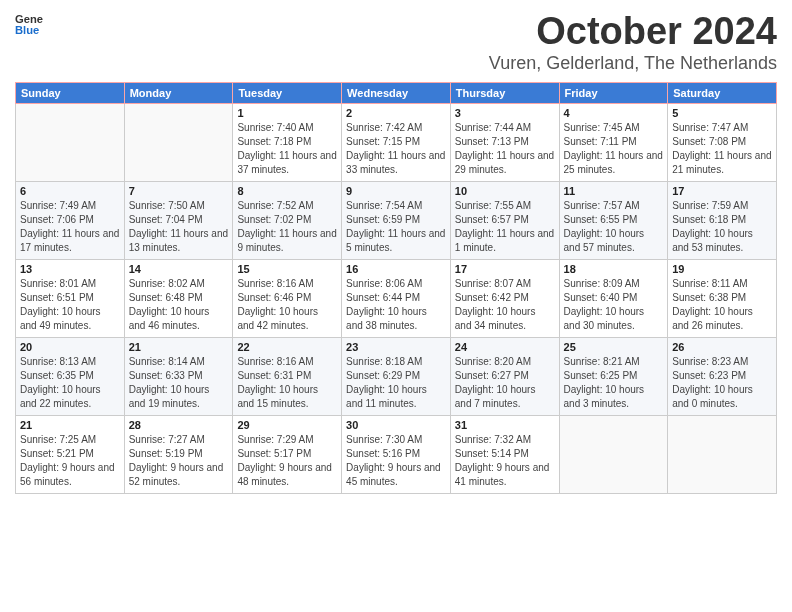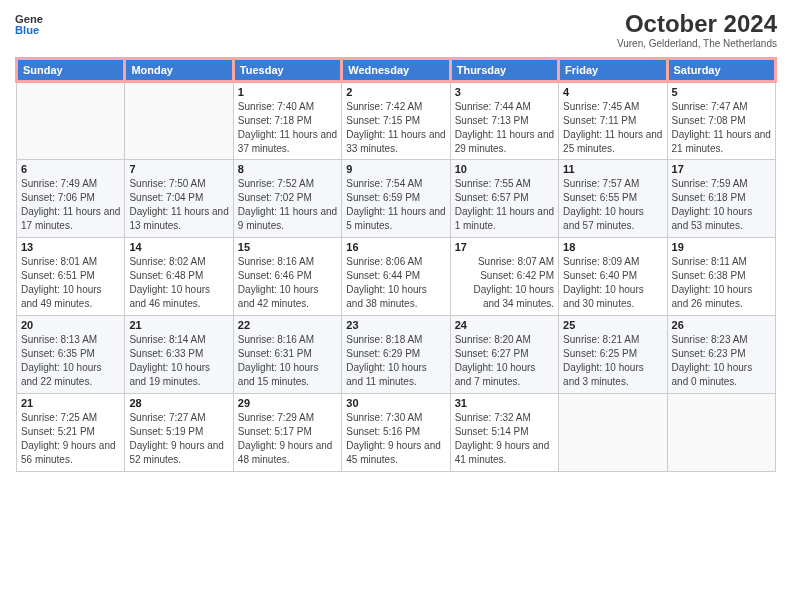--- a/index.html
+++ b/index.html
@@ -27,41 +27,41 @@
       gap: 4px;
     }
     .logo-icon {
       width: 28px;
       height: 28px;
     }
     .title-block {
       text-align: right;
     }
     .main-title {
-      font-size: 24px;
+      font-size: 38px;
       font-weight: bold;
       color: #333;
     }
     .subtitle {
-      font-size: 10px;
+      font-size: 18px;
       color: #555;
     }
     .calendar {
       width: 100%;
       border-collapse: collapse;
       table-layout: fixed;
     }
     .calendar th {
       background-color: #3a7bd5;
       color: white;
       font-size: 11px;
       font-weight: bold;
       padding: 4px 5px;
       text-align: left;
-      border: 3px solid #fca5a5;
+      border: 1px solid #fca5a5;
     }
     .calendar td {
       border: 1px solid #ccc;
       vertical-align: top;
       padding: 3px 4px;
       font-size: 8.5px;
       color: #333;
       background: #fff;
       height: 78px;
     }
@@ -213,21 +213,21 @@
 Daylight: 10 hours and 42 minutes.</div>
           </td>
           <td>
             <span class="day-number">16</span>
             <div class="day-info" style="white-space: pre-line;">Sunrise: 8:06 AM
 Sunset: 6:44 PM
 Daylight: 10 hours and 38 minutes.</div>
           </td>
           <td>
             <span class="day-number">17</span>
-            <div class="day-info" style="white-space: pre-line; text-align: right;">Sunrise: 8:07 AM
+            <div class="day-info" style="white-space: pre-line;">Sunrise: 8:07 AM
 Sunset: 6:42 PM
 Daylight: 10 hours and 34 minutes.</div>
           </td>
           <td>
             <span class="day-number">18</span>
             <div class="day-info" style="white-space: pre-line;">Sunrise: 8:09 AM
 Sunset: 6:40 PM
 Daylight: 10 hours and 30 minutes.</div>
           </td>
           <td>

